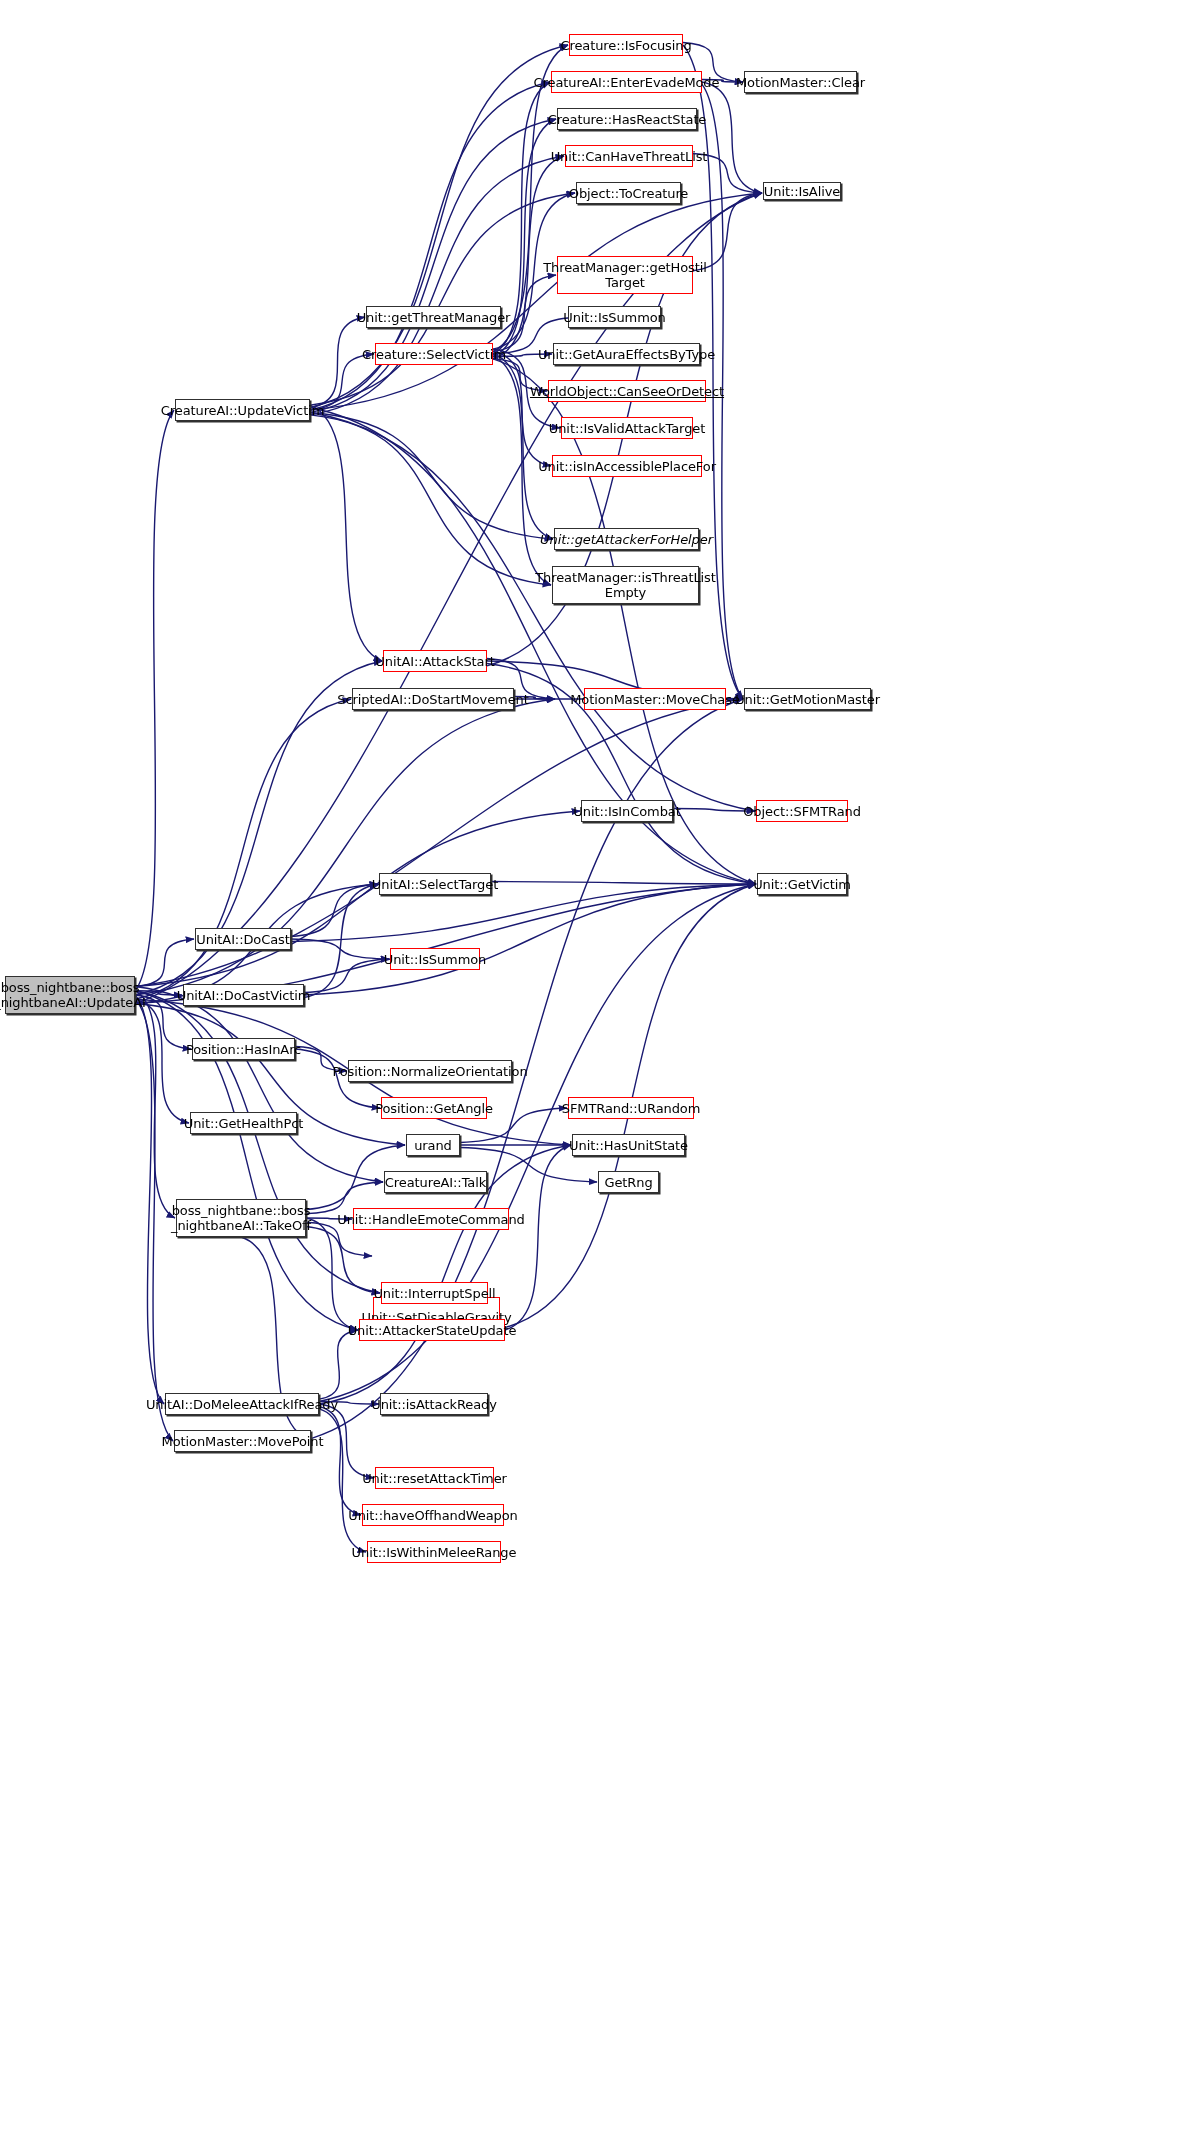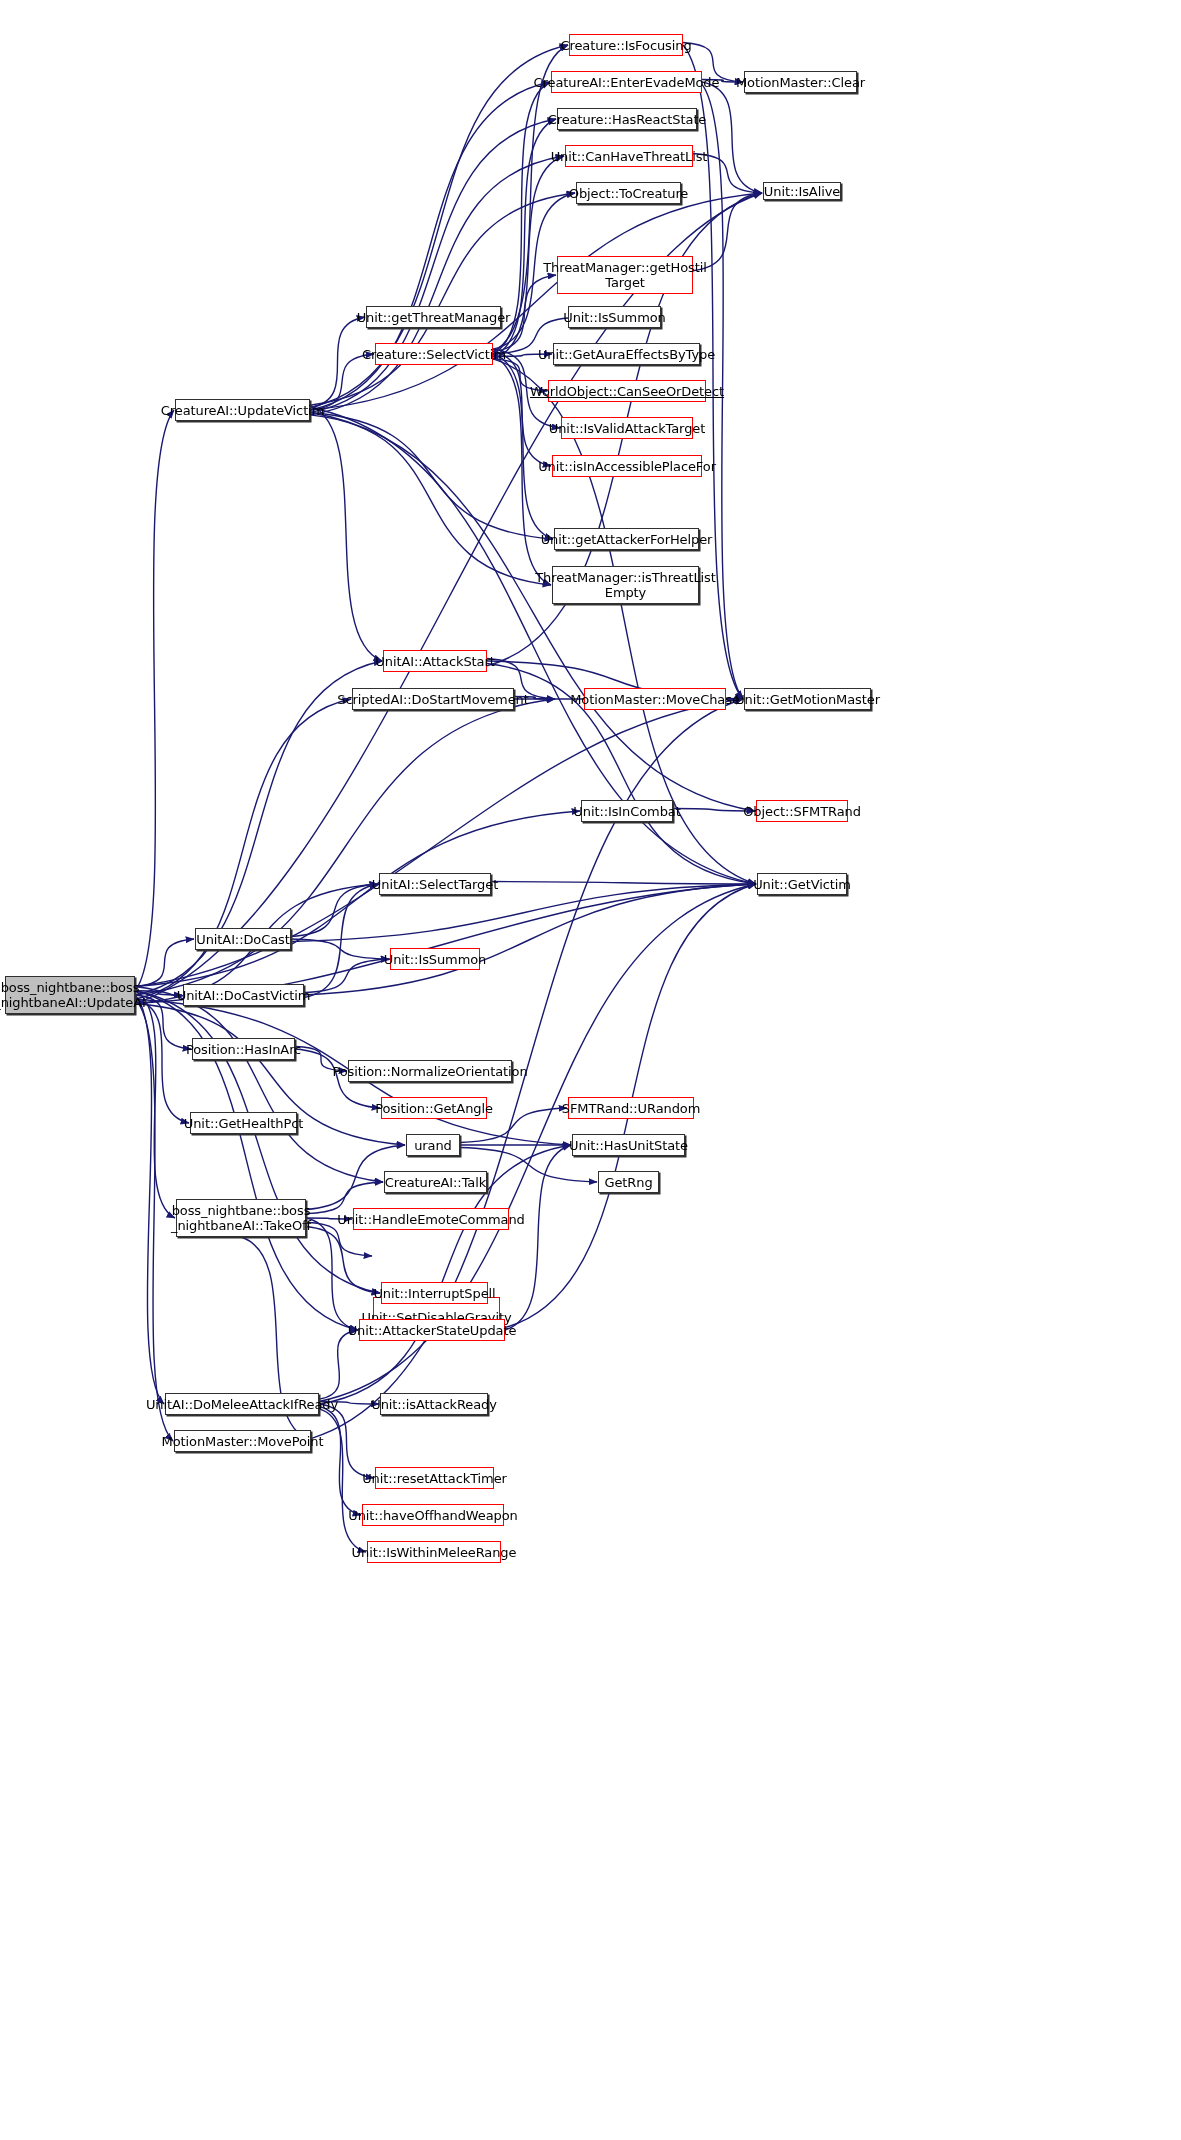--- a/index.html
+++ b/index.html
@@ -129,21 +129,21 @@
     <div class="node black" style="left: 557px; top: 108px; width: 140px; height: 22px;">Creature::HasReactState</div>
     <div class="node red" style="left: 565px; top: 145px; width: 128px; height: 22px;">Unit::CanHaveThreatList</div>
     <div class="node black" style="left: 576px; top: 182px; width: 105px; height: 22px;">Object::ToCreature</div>
     <div class="node red" style="left: 557px; top: 256px; width: 136px; height: 38px;">ThreatManager::getHostil
 Target</div>
     <div class="node black" style="left: 568px; top: 306px; width: 93px; height: 22px;">Unit::IsSummon</div>
     <div class="node black" style="left: 553px; top: 343px; width: 147px; height: 22px;">Unit::GetAuraEffectsByType</div>
     <div class="node red" style="left: 548px; top: 380px; width: 158px; height: 22px; text-decoration: underline;">WorldObject::CanSeeOrDetect</div>
     <div class="node red" style="left: 561px; top: 417px; width: 132px; height: 22px;">Unit::IsValidAttackTarget</div>
     <div class="node red" style="left: 552px; top: 455px; width: 150px; height: 22px;">Unit::isInAccessiblePlaceFor</div>
-    <div class="node black" style="left: 554px; top: 528px; width: 145px; height: 22px;">Unit::getAttackerForHelper</div>
+    <div class="node black" style="left: 554px; top: 528px; width: 145px; height: 22px; font-style: italic;">Unit::getAttackerForHelper</div>
     <div class="node black" style="left: 552px; top: 566px; width: 147px; height: 38px;">ThreatManager::isThreatList
 Empty</div>
     <div class="node red" style="left: 383px; top: 650px; width: 104px; height: 22px;">UnitAI::AttackStart</div>
     <div class="node black" style="left: 352px; top: 688px; width: 162px; height: 22px;">ScriptedAI::DoStartMovement</div>
     <div class="node red" style="left: 584px; top: 688px; width: 142px; height: 22px;">MotionMaster::MoveChase</div>
     <div class="node black" style="left: 744px; top: 688px; width: 127px; height: 22px;">Unit::GetMotionMaster</div>
     <div class="node black" style="left: 744px; top: 71px; width: 113px; height: 22px;">MotionMaster::Clear</div>
     <div class="node black" style="left: 763px; top: 182px; width: 78px; height: 18px;">Unit::IsAlive</div>
     <div class="node black" style="left: 581px; top: 800px; width: 92px; height: 22px;">Unit::IsInCombat</div>
     <div class="node red" style="left: 756px; top: 800px; width: 92px; height: 22px;">Object::SFMTRand</div>

